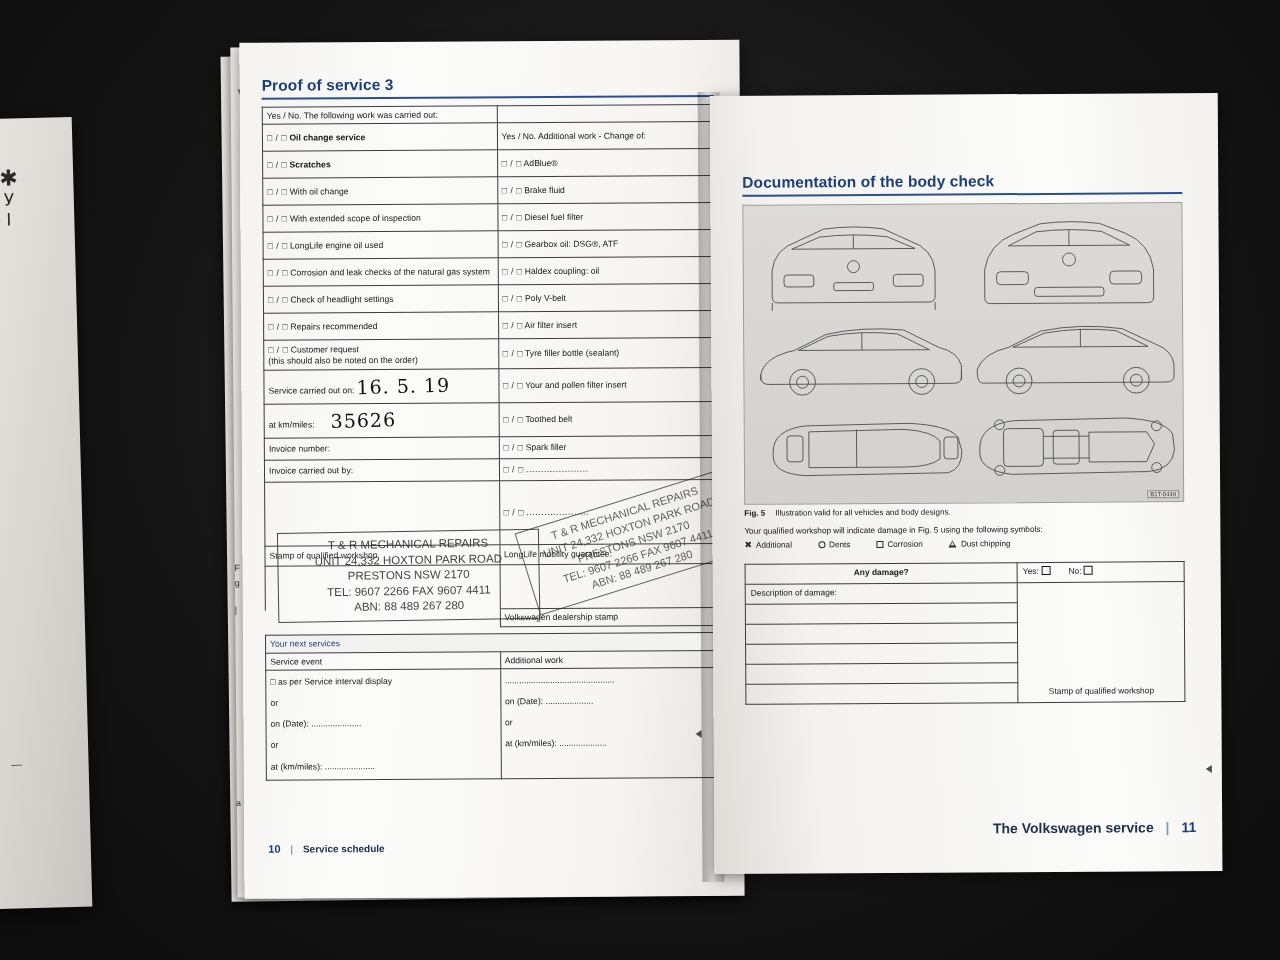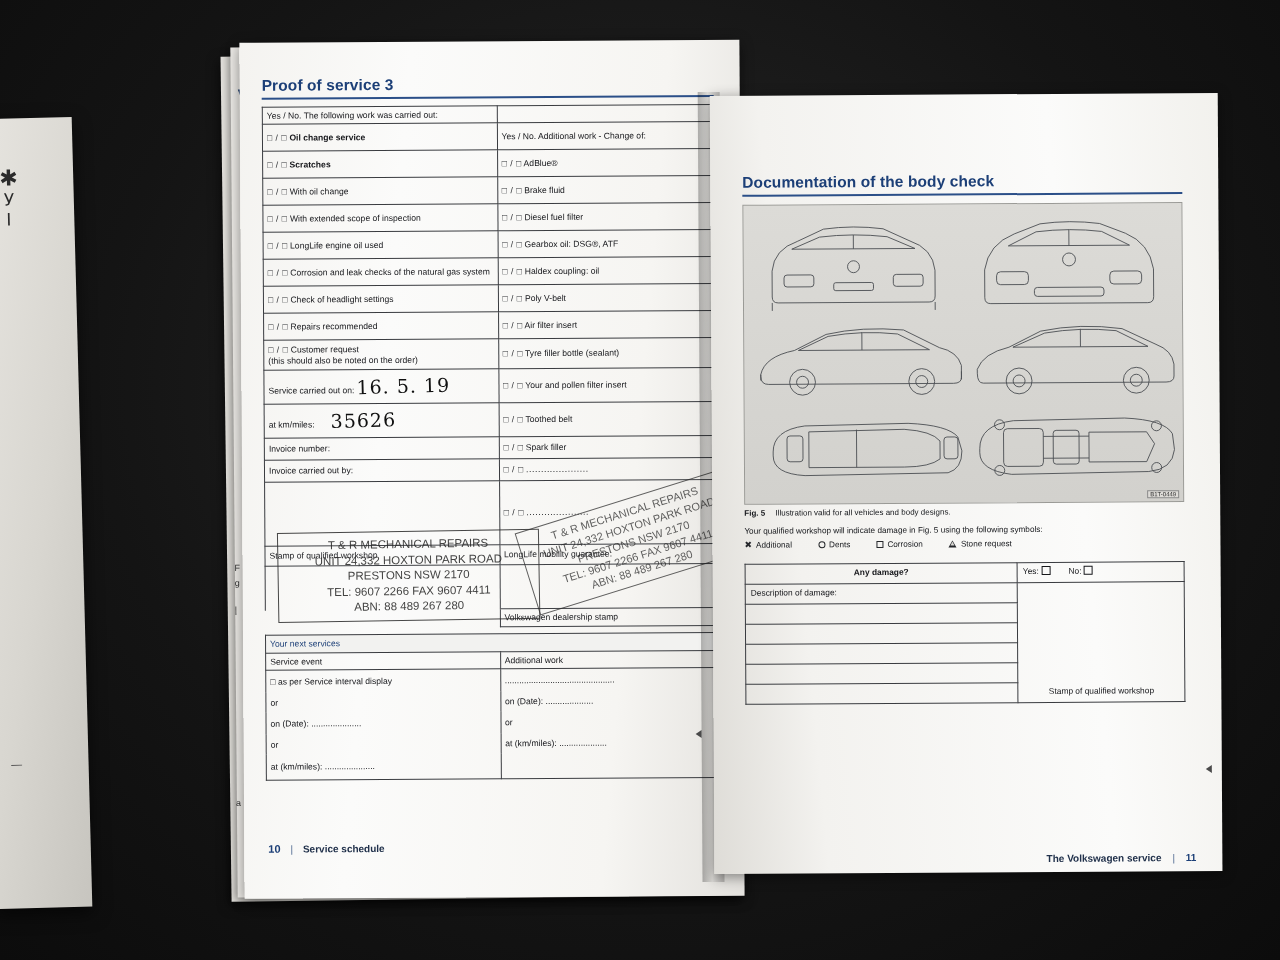--- a/index.html
+++ b/index.html
@@ -206,22 +206,22 @@
   .tri:after{content:"";position:absolute;left:-4px;top:0;width:0;height:0;border-left:4px solid transparent;border-right:4px solid transparent;border-bottom:7px solid #25272b;}
   .tri:before{content:"";position:absolute;left:-2.6px;top:1.8px;width:0;height:0;border-left:2.6px solid transparent;border-right:2.6px solid transparent;border-bottom:4.6px solid #d9d8d4;z-index:2;}
   .xm { font-size: 9px; line-height: 1; color:#25272b; }
 
   table.dmg { border-collapse: collapse; width: 100%; margin-top: 14px; font-size: 8.4px; color:#15161a; table-layout: fixed;}
   table.dmg td { border: 0.8px solid #3a3c40; padding: 3px 5px; height: 20px; vertical-align: top;}
   .ckbox { display:inline-block; width:9px; height:9px; border:1.4px solid #15161a; vertical-align:-1px; }
 
   .rp-foot {
     position: absolute;
-    bottom: 8px; right: 26px;
-    font-size: 10px;
+    bottom: 36px; right: 26px;
+    font-size: 14px;
     color: #21314b;
     font-weight: bold;
   }
   .rp-foot .num { color:#1c3f77; }
   .rp-foot .sep { color:#8b9cb5; margin: 0 8px; }
 
   .corner-tri {
     position:absolute; width:0;height:0;
     border-top:4px solid transparent;border-bottom:4px solid transparent;border-right:6px solid #4a4a4a;
   }
@@ -576,21 +576,21 @@
           <span class="s">
             <span class="ci"></span>
             <span>Dents</span>
           </span>
           <span class="s">
             <span class="sq"></span>
             <span>Corrosion</span>
           </span>
           <span class="s">
             <span class="tri"></span>
-            <span>Stone request</span>
+            <span>Dust chipping</span>
           </span>
         </div>
 
         <table class="dmg">
           <colgroup>
               <col style="width:62%">
               <col style="width:38%">
             </colgroup>
           <tbody>
               <tr>

